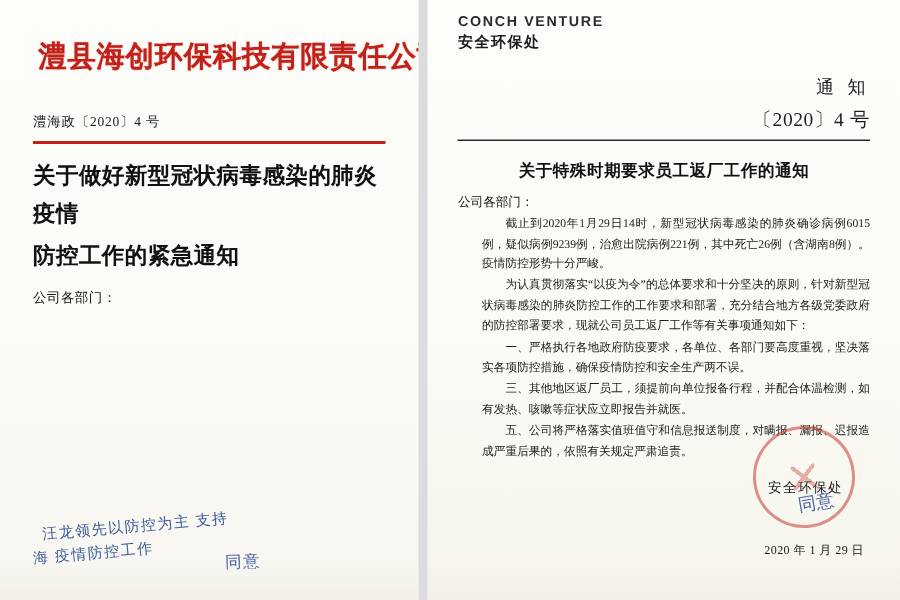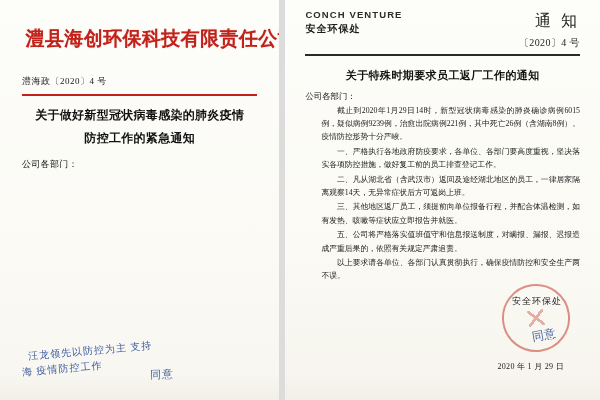--- a/index.html
+++ b/index.html
@@ -66,23 +66,23 @@
     margin-top: 26px;
     letter-spacing: 0.5px;
   }
   .red-rule {
     height: 1.6px;
     background: #c2211a;
     margin-top: 6px;
     margin-bottom: 10px;
   }
   .doc-title {
-    text-align: center;
-    font-weight: bold;
-    font-size: 12px;
+    text-align: left;
+    font-weight: bold;
+    font-size: 15px;
     line-height: 1.65;
     color: #111;
     letter-spacing: 0.3px;
     margin-bottom: 9px;
   }
   .addressee {
     font-size: 9px;
     color: #141414;
     margin: 6px 0 3px 0;
     letter-spacing: 0.3px;
@@ -129,26 +129,27 @@
     color: #1e1e1e;
     letter-spacing: 1px;
     margin-top: 2px;
     font-weight: bold;
   }
   .rd-right-head {
     text-align: right;
     line-height: 1.4;
   }
   .rd-type {
-    font-size: 16px;
+    font-size: 12px;
     letter-spacing: 3px;
     color: #1e1e1e;
+    margin-top: 40px;
   }
   .rd-num {
-    font-size: 10px;
+    font-size: 13px;
     color: #1e1e1e;
     margin-top: 4px;
     letter-spacing: 0.4px;
   }
   .rd-rule {
     height: 1.2px;
     background: #2a2a2a;
     margin: 4px 0 12px 0;
   }
   .rd-title {
@@ -228,21 +229,21 @@
     right: 44px;
     bottom: 56px;
     color: #1c3f8f;
     font-size: 12px;
     opacity: 0.8;
     transform: rotate(-10deg);
     white-space: nowrap;
   }
   .rd-date-line {
     position: absolute;
-    right: 36px;
+    right: 24px;
     bottom: 28px;
     font-size: 8px;
     color: #1a1a1a;
     letter-spacing: 0.3px;
   }
 </style>
 </head>
 <body>
 
 <div class="stage">
@@ -271,25 +272,24 @@
         <div class="rd-type">通 知</div>
         <div class="rd-num">〔2020〕4 号</div>
       </div>
     </div>
     <div class="rd-rule"></div>
 
     <div class="rd-title">关于特殊时期要求员工返厂工作的通知</div>
     <div class="rd-addressee">公司各部门：</div>
 
     <p class="rd-p">截止到2020年1月29日14时，新型冠状病毒感染的肺炎确诊病例6015例，疑似病例9239例，治愈出院病例221例，其中死亡26例（含湖南8例）。疫情防控形势十分严峻。</p>
-    <p class="rd-p">一、严格执行各地政府防疫要求，各单位、各部门要高度重视，坚决落实各项防控措施，做好复工前的员工排查登记工作。</p>
-    <p class="rd-p">二、凡从湖北省（含武汉市）返回及途经湖北地区的员工，一律居家隔离观察14天，无异常症状后方可返岗上班。</p>
+    <p class="rd-p">为认真贯彻落实“以疫为令”的总体要求和十分坚决的原则，针对新型冠状病毒感染的肺炎防控工作的工作要求和部署，充分结合地方各级党委政府的防控部署要求，现就公司员工返厂工作等有关事项通知如下：</p>
+    <p class="rd-p">一、严格执行各地政府防疫要求，各单位、各部门要高度重视，坚决落实各项防控措施，确保疫情防控和安全生产两不误。</p>
     <p class="rd-p">三、其他地区返厂员工，须提前向单位报备行程，并配合体温检测，如有发热、咳嗽等症状应立即报告并就医。</p>
     <p class="rd-p">五、公司将严格落实值班值守和信息报送制度，对瞒报、漏报、迟报造成严重后果的，依照有关规定严肃追责。</p>
-    <p class="rd-p">以上要求请各单位、各部门认真贯彻执行，确保疫情防控和安全生产两不误。</p>
 
     <div class="rd-sign">
       <span class="sign-name">安全环保处</span>
     </div>
 
     <div class="stamp"></div>
     <div class="rd-scribble">同意</div>
     <div class="rd-date-line">2020 年 1 月 29 日</div>
     <div class="fade-bottom"></div>
   </div>

